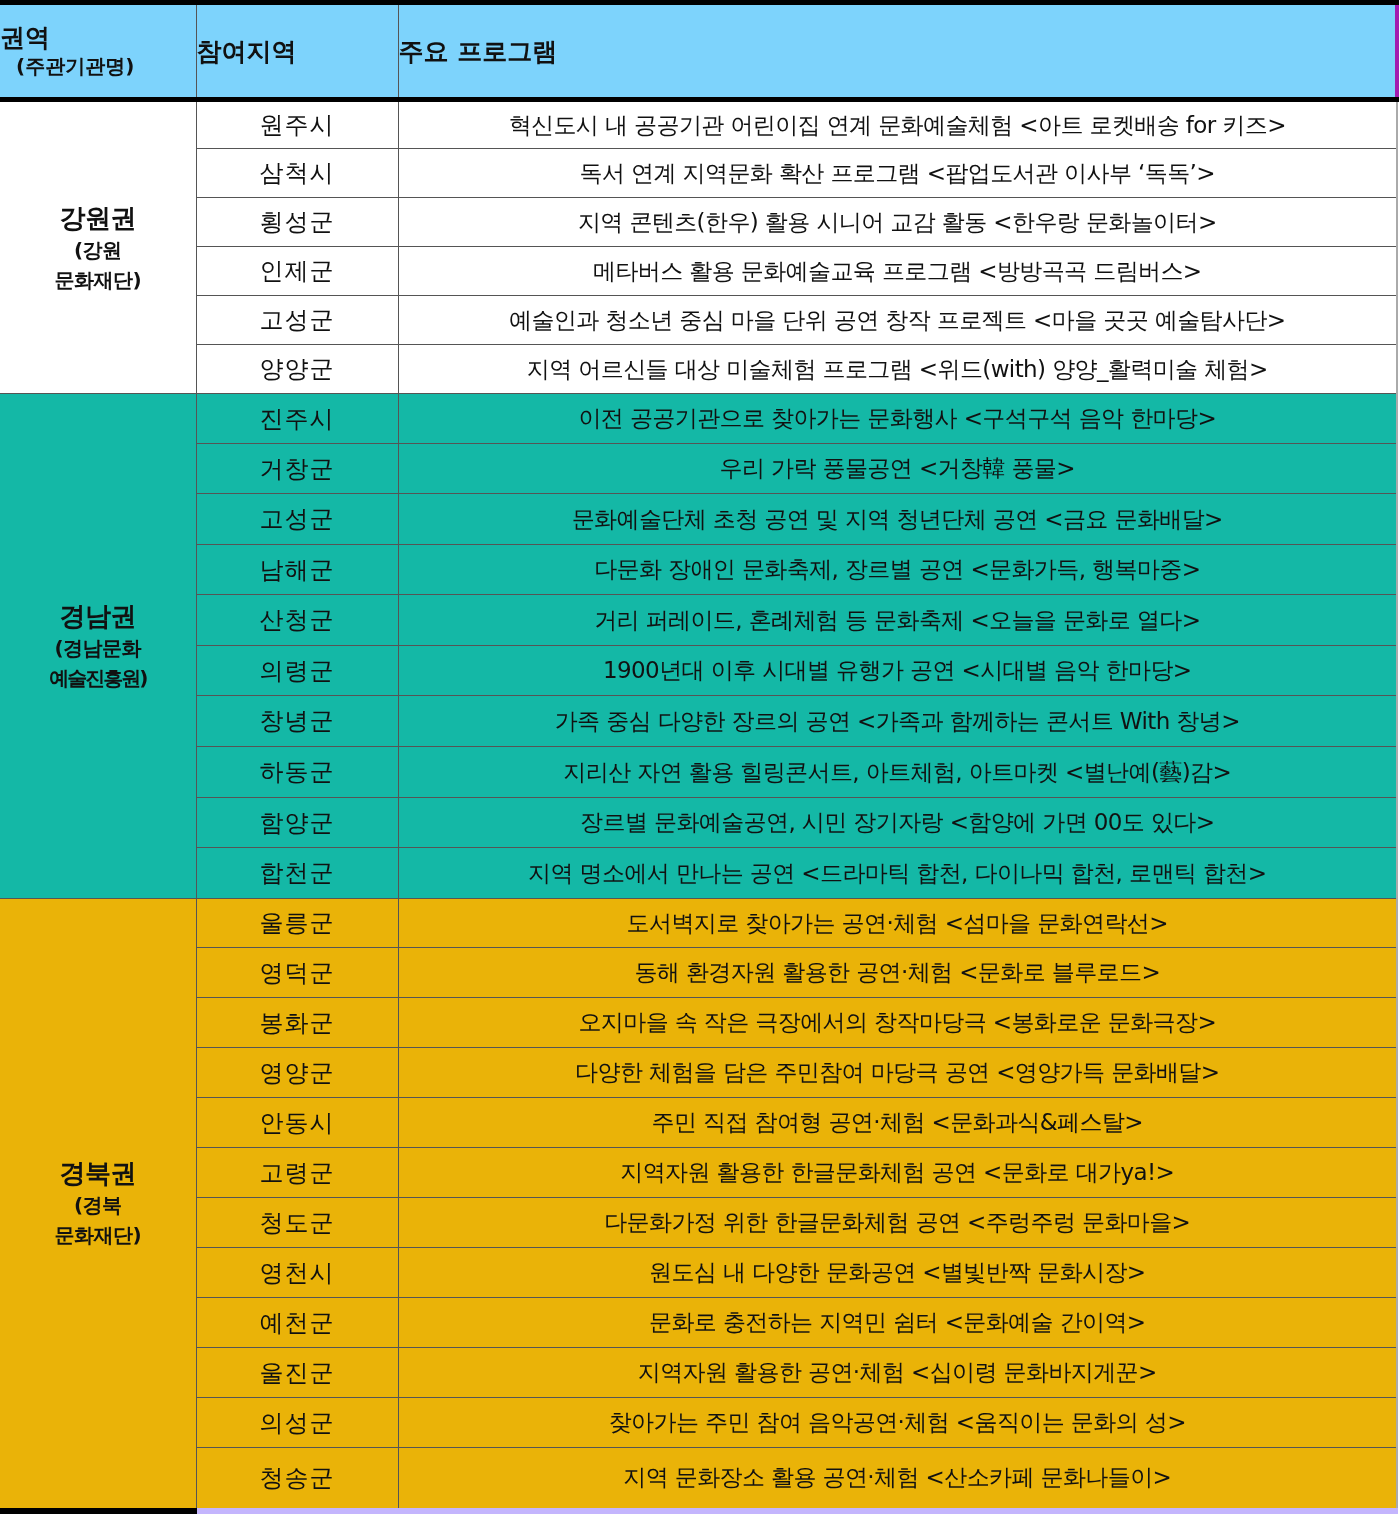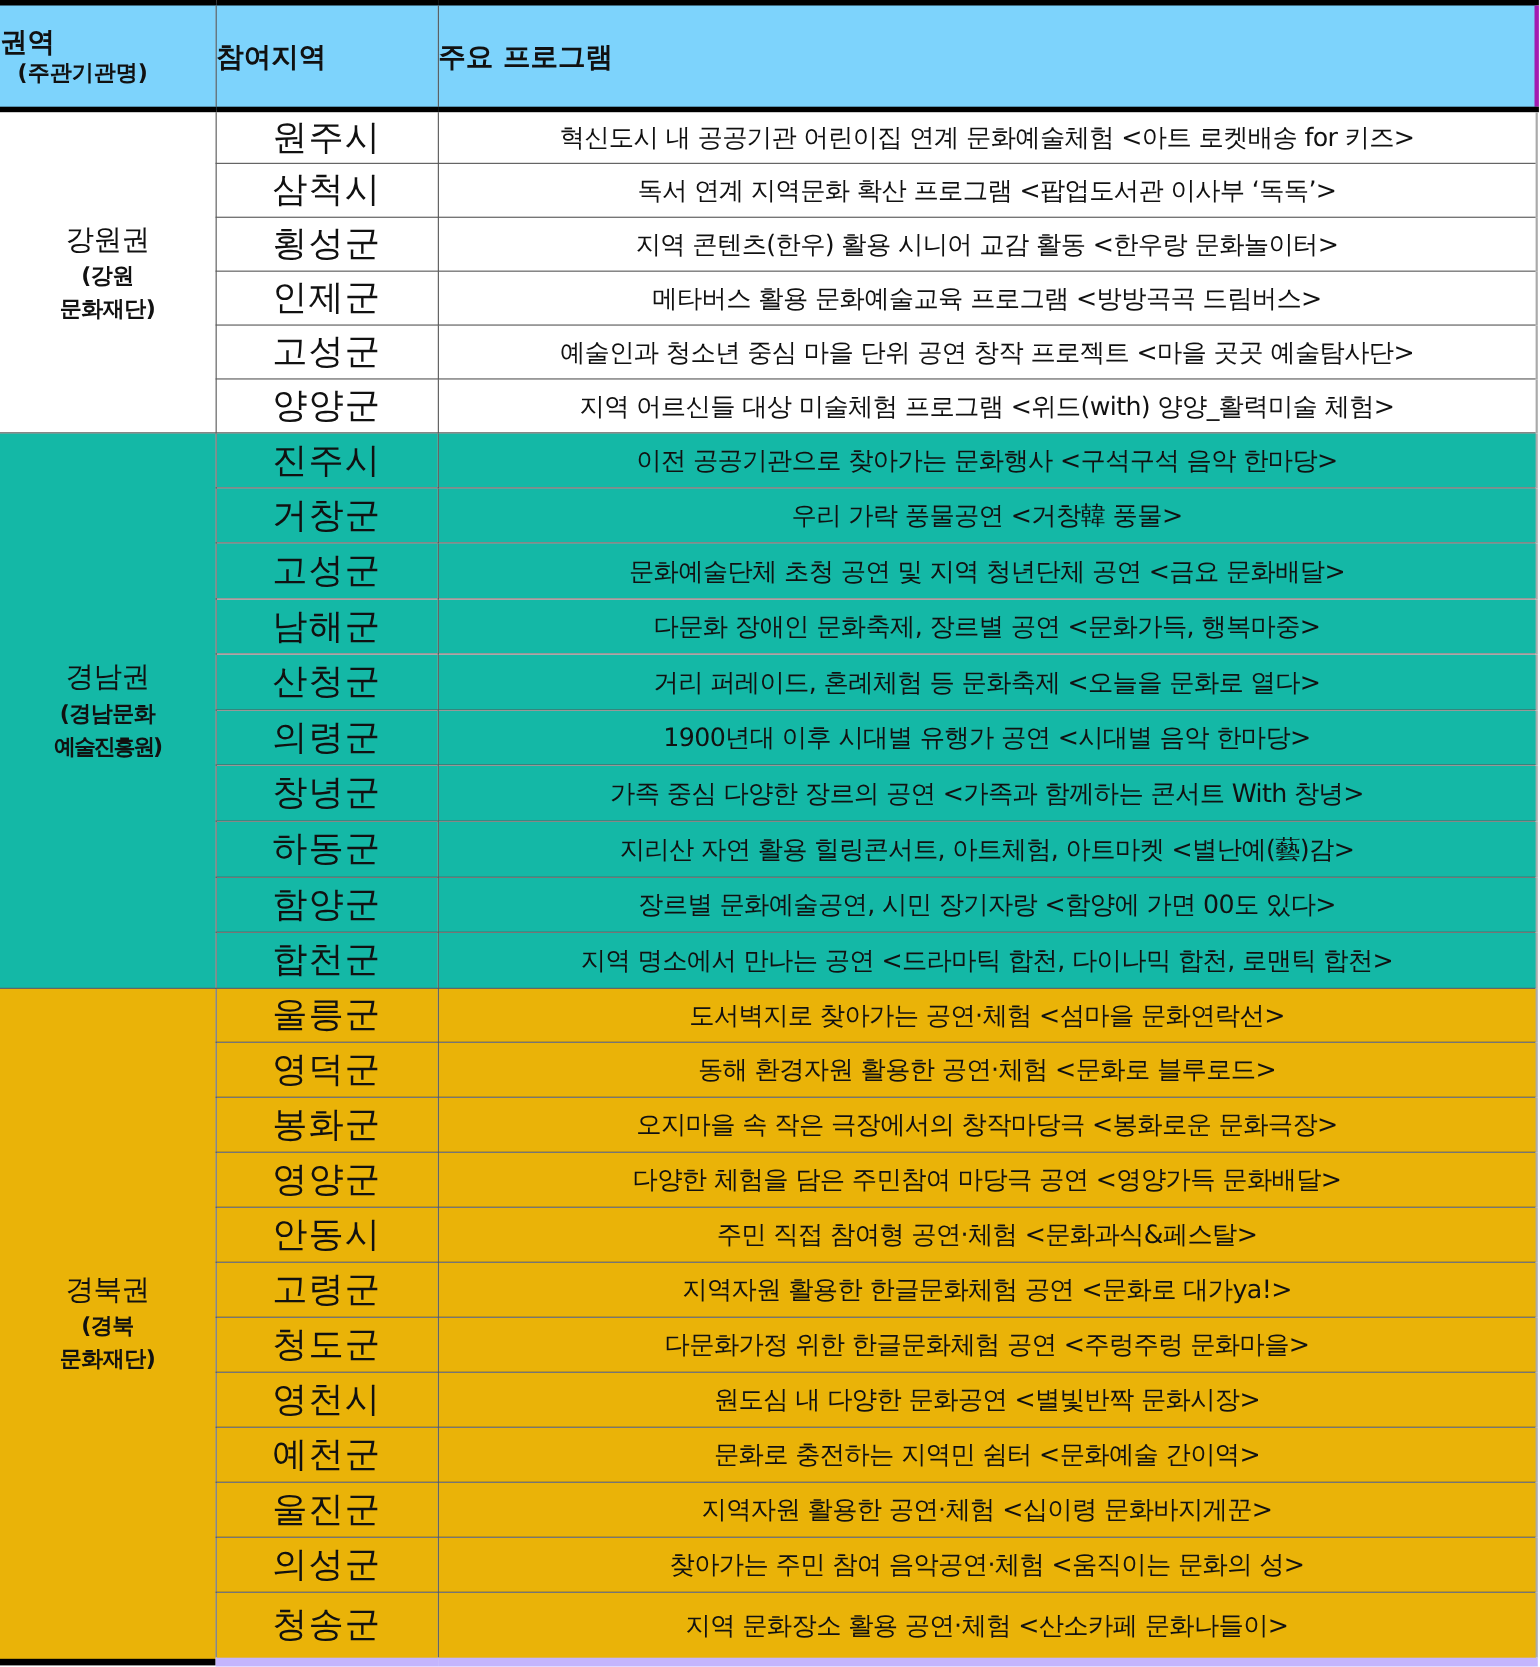--- a/index.html
+++ b/index.html
@@ -35,26 +35,26 @@
     text-align:center;
     vertical-align:middle;
     padding:0;
     font-size:24px;
     letter-spacing:-0.5px;
     white-space:nowrap;
     overflow:hidden;
   }
   tbody td.region { border-left:none; }
   tbody td.program { border-right:2px solid #aaa; font-size:23px; letter-spacing:-0.6px; }
-  tbody td.area { font-size:32px; letter-spacing:1px; }
-  tbody tr.last td { border-bottom:8px solid #c4b5fd; }
+  tbody td.area { font-size:24px; letter-spacing:1px; }
+  tbody tr.last td { border-bottom:6px solid #c4b5fd; }
   .g-gangwon td { background:#ffffff; }
   .g-gyeongnam td { background:#14b8a6; }
   .g-gyeongbuk td { background:#eab308; }
-  .r-name { display:block; font-weight:normal; font-size:26px; line-height:34px; }
+  .r-name { display:block; font-weight:bold; font-size:26px; line-height:34px; }
   .r-org { display:block; font-weight:bold; font-size:20px; line-height:30px; letter-spacing:-0.5px; }
   .g-gangwon tr, tr.gw { height:49px; }
 </style>
 </head>
 <body>
 
 <table class="prog">
   <colgroup>
       <col class="c1">
       <col class="c2">

